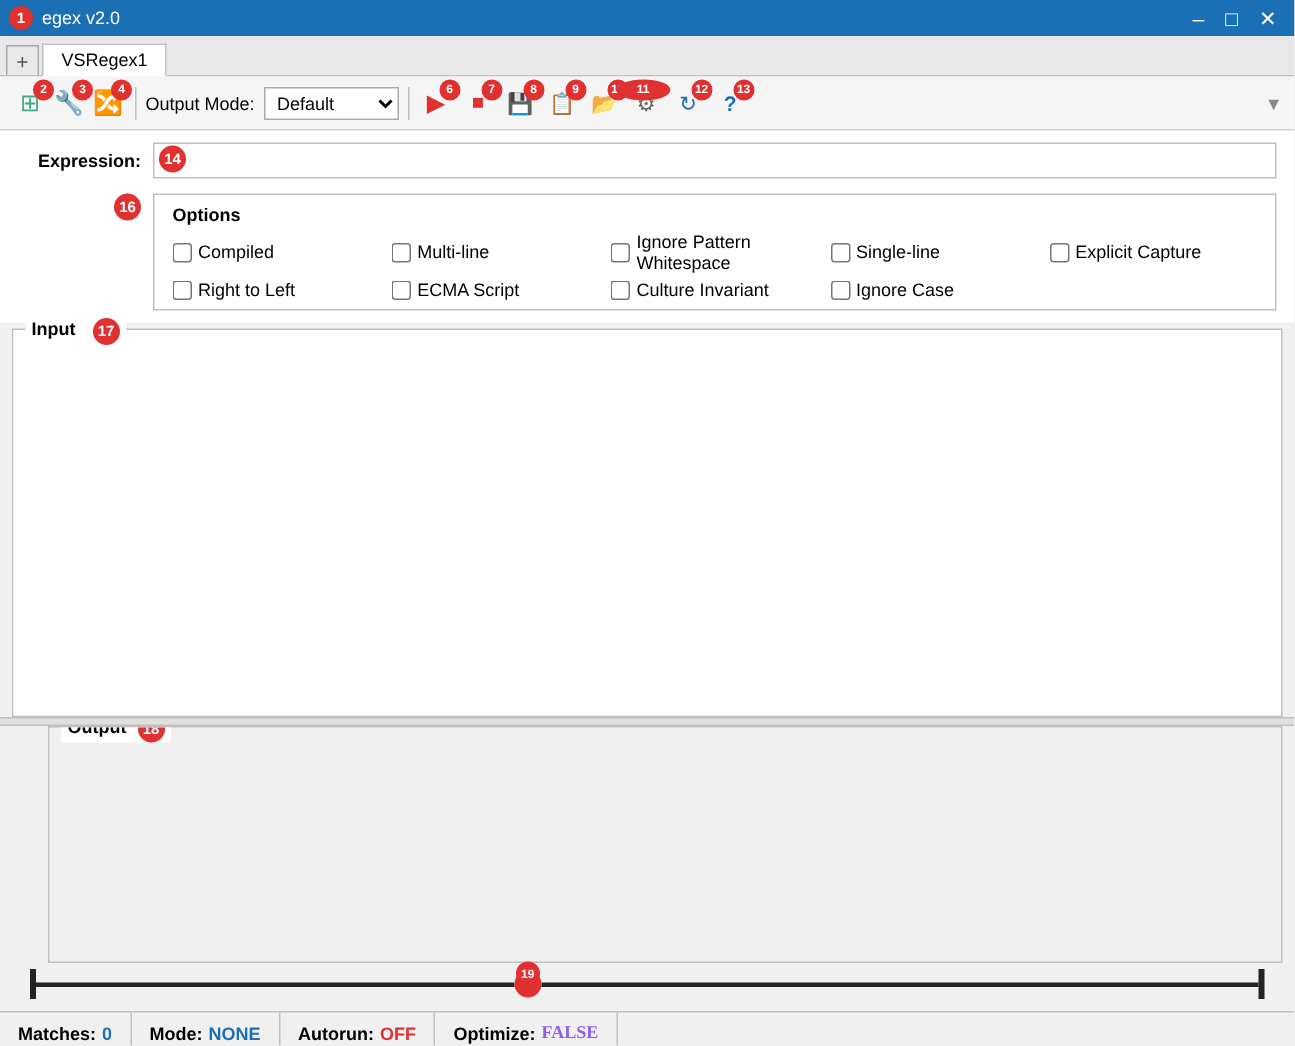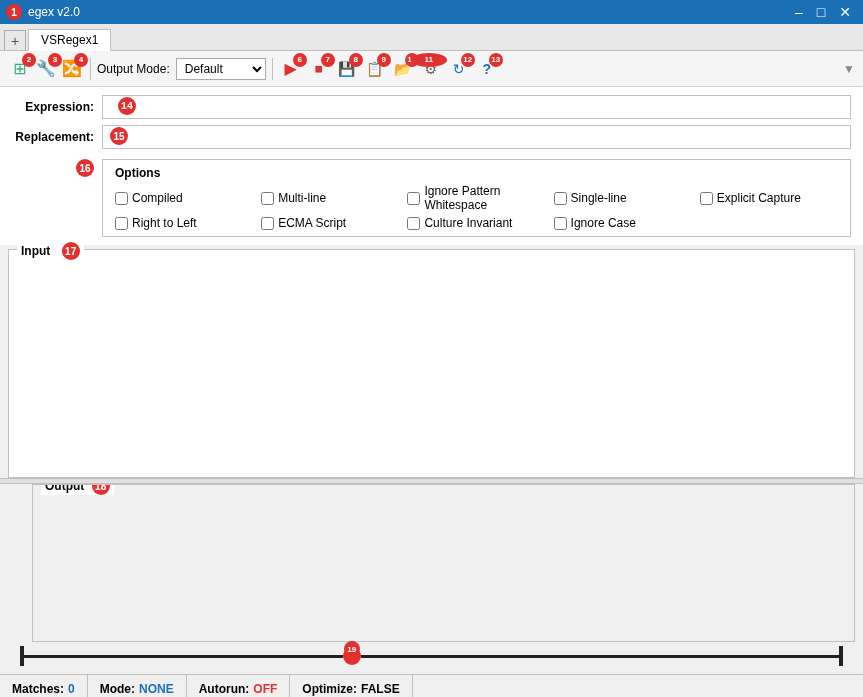--- a/index.html
+++ b/index.html
@@ -161,21 +161,21 @@
       border-right: 1px solid #c0c0c0;
       height: 100%;
       display: flex;
       align-items: center;
       gap: 4px;
     }
     .status-item:first-child { padding-left: 4px; }
     .status-key { font-weight: bold; }
     .status-val-blue { color: #1a6fb5; font-weight: bold; }
     .status-val-red { color: #e03030; font-weight: bold; }
-    .status-val-orange { color: #000000; font-weight: bold; }
+    .status-val-orange { color: #8b5cf6; font-weight: bold; font-family: Liberation Serif, serif; }
 
     
     .badge {
       background: #e03030;
       color: white;
       border-radius: 50%;
       width: 18px; height: 18px;
       display: inline-flex;
       align-items: center;
       justify-content: center;
@@ -383,32 +383,25 @@
   </div>
 </div>
 
 <div class="content-area">
 
   <div class="top-panel">
 
     <div class="form-row">
       <span class="form-label">Expression:</span>
       <div style="flex:1; position:relative;">
-        <span class="badge" style="position:absolute;top:2px;left:16px;z-index:2;font-family:Liberation Mono, monospace;">14</span>
+        <span class="badge" style="position:absolute;top:2px;left:4px;z-index:2;">14</span>
         <input class="form-input" type="text" style="width: 100%;">
       </div>
     </div>
 
-    <div class="form-row">
-      <span class="form-label">Replacement:</span>
-      <div style="flex:1; position:relative;">
-        <span class="badge" style="position:absolute;top:2px;left:8px;z-index:2;">15</span>
-        <input class="form-input" type="text" style="width: 100%;">
-      </div>
-    </div>
 
     <div style="display:flex; align-items:flex-start; margin-top:2px;">
       <div style="min-width:90px;display:flex;justify-content:flex-end;padding-right:8px;padding-top:4px;">
         <span class="badge">16</span>
       </div>
       <div class="options-section" style="flex:1;">
         <div class="options-title">Options</div>
         <div class="options-grid">
           <div class="checkbox-item">
             <input type="checkbox" id="compiled" style="">

